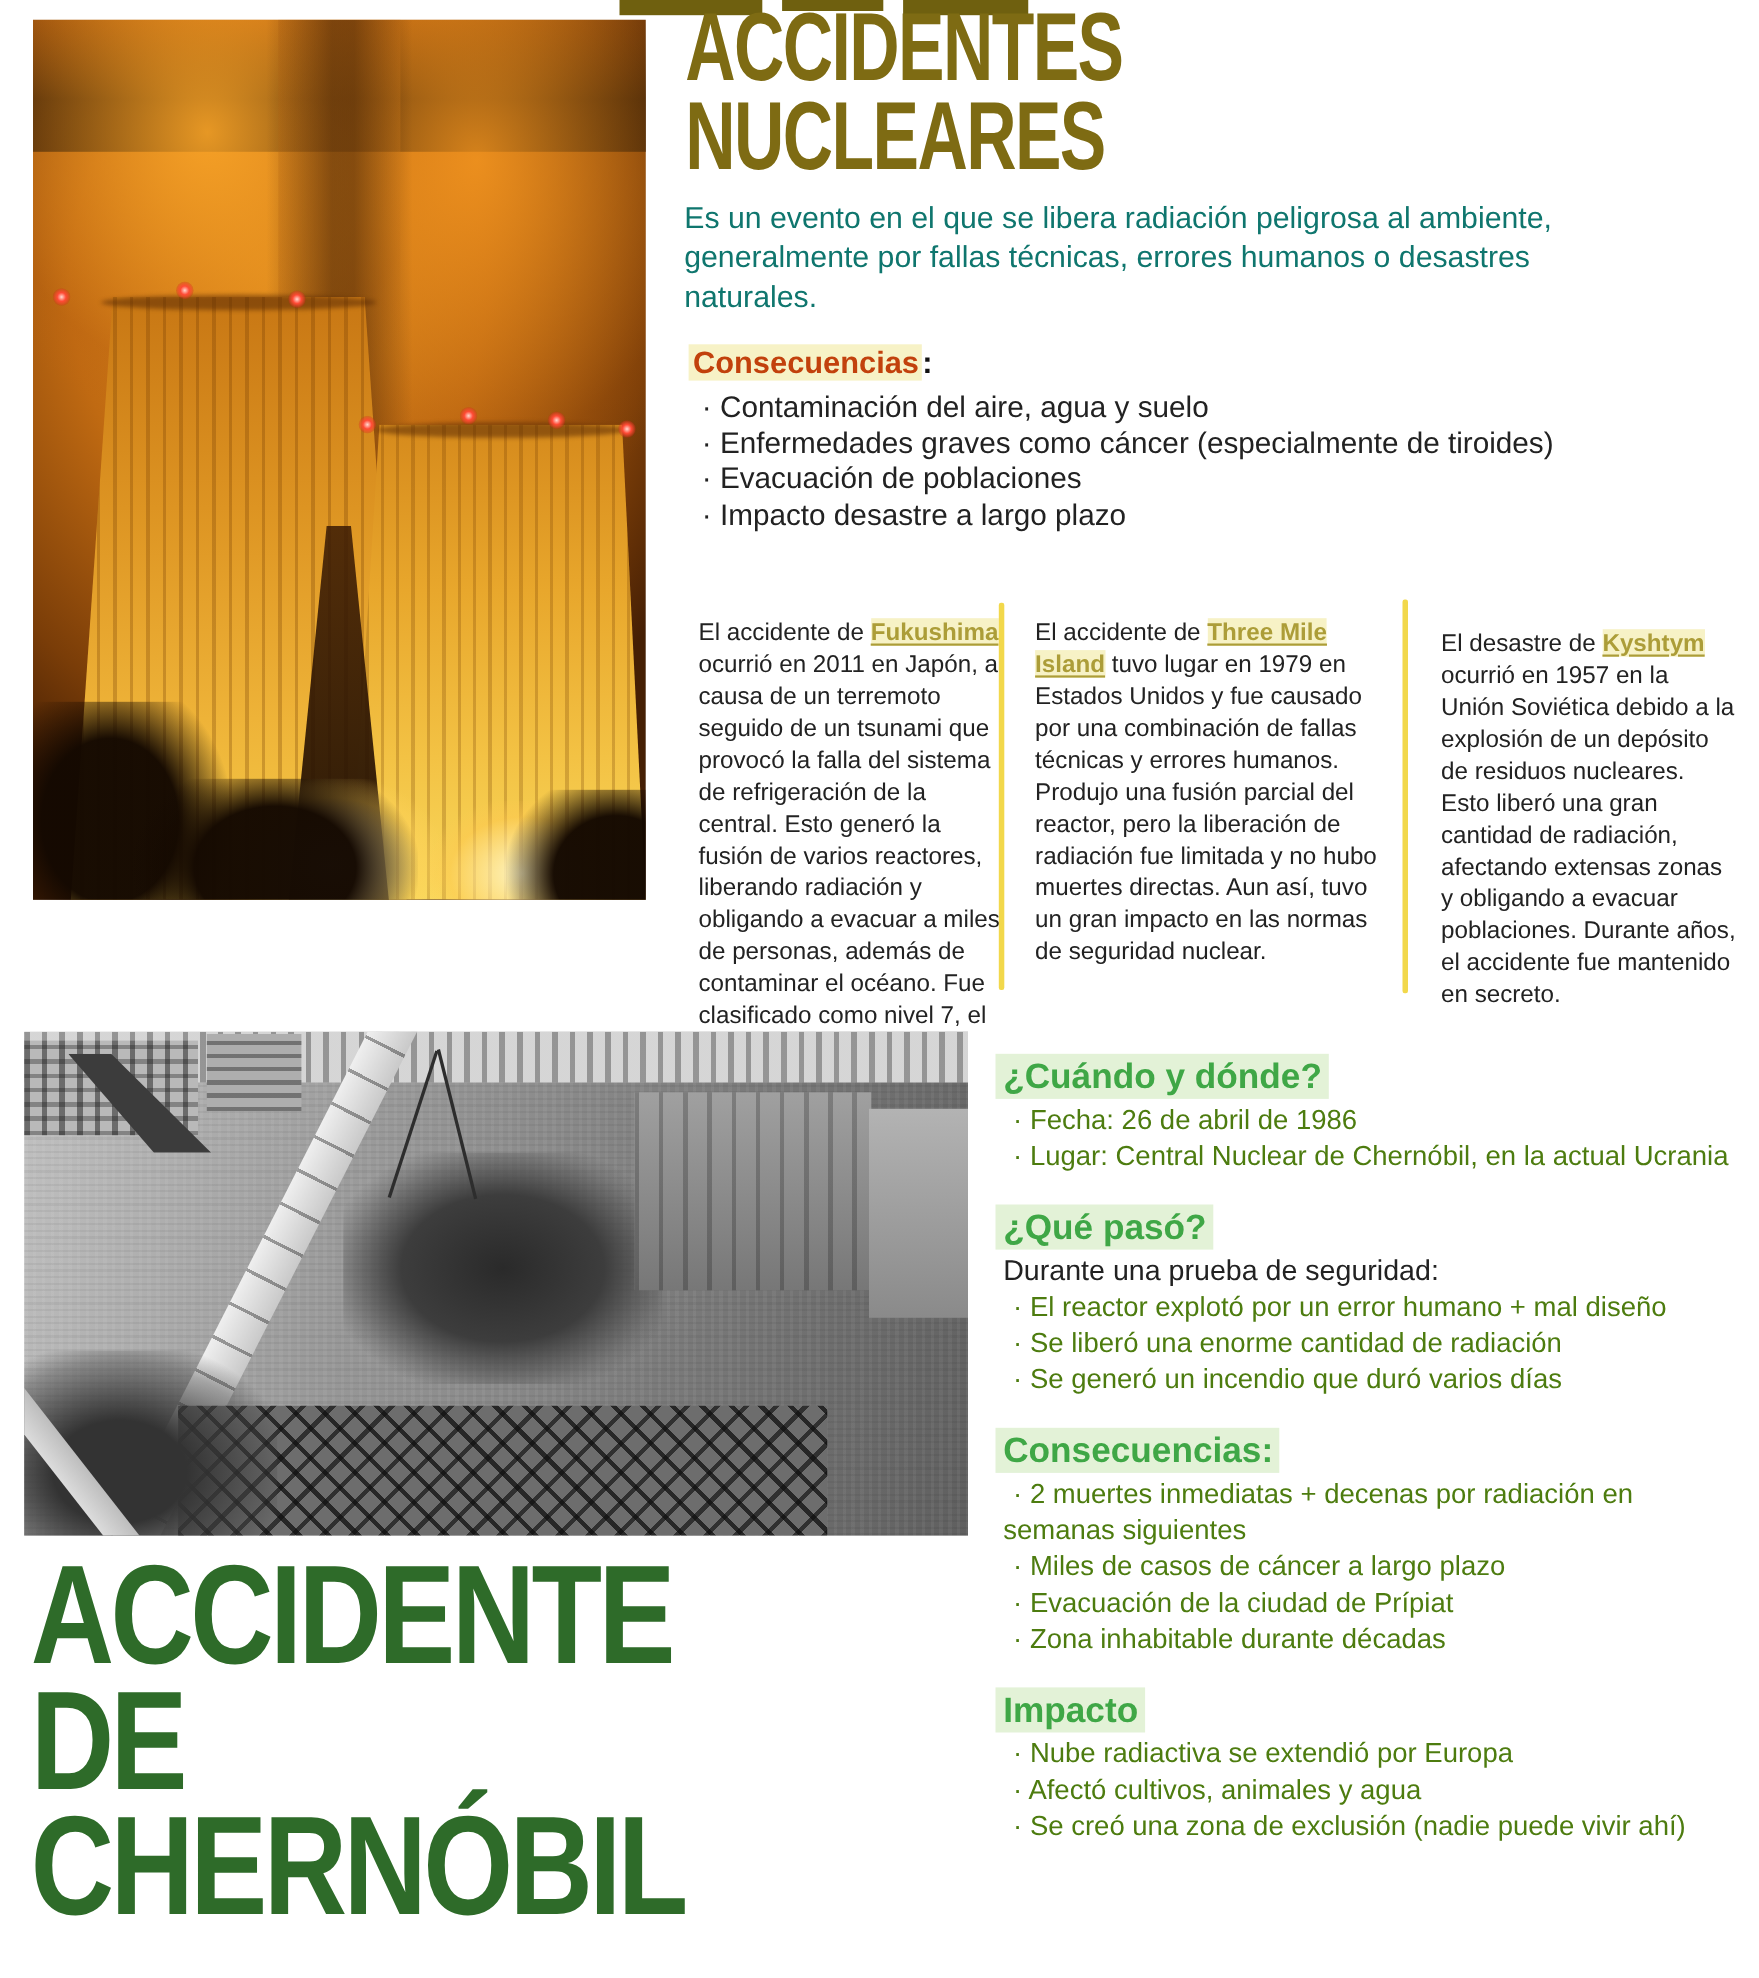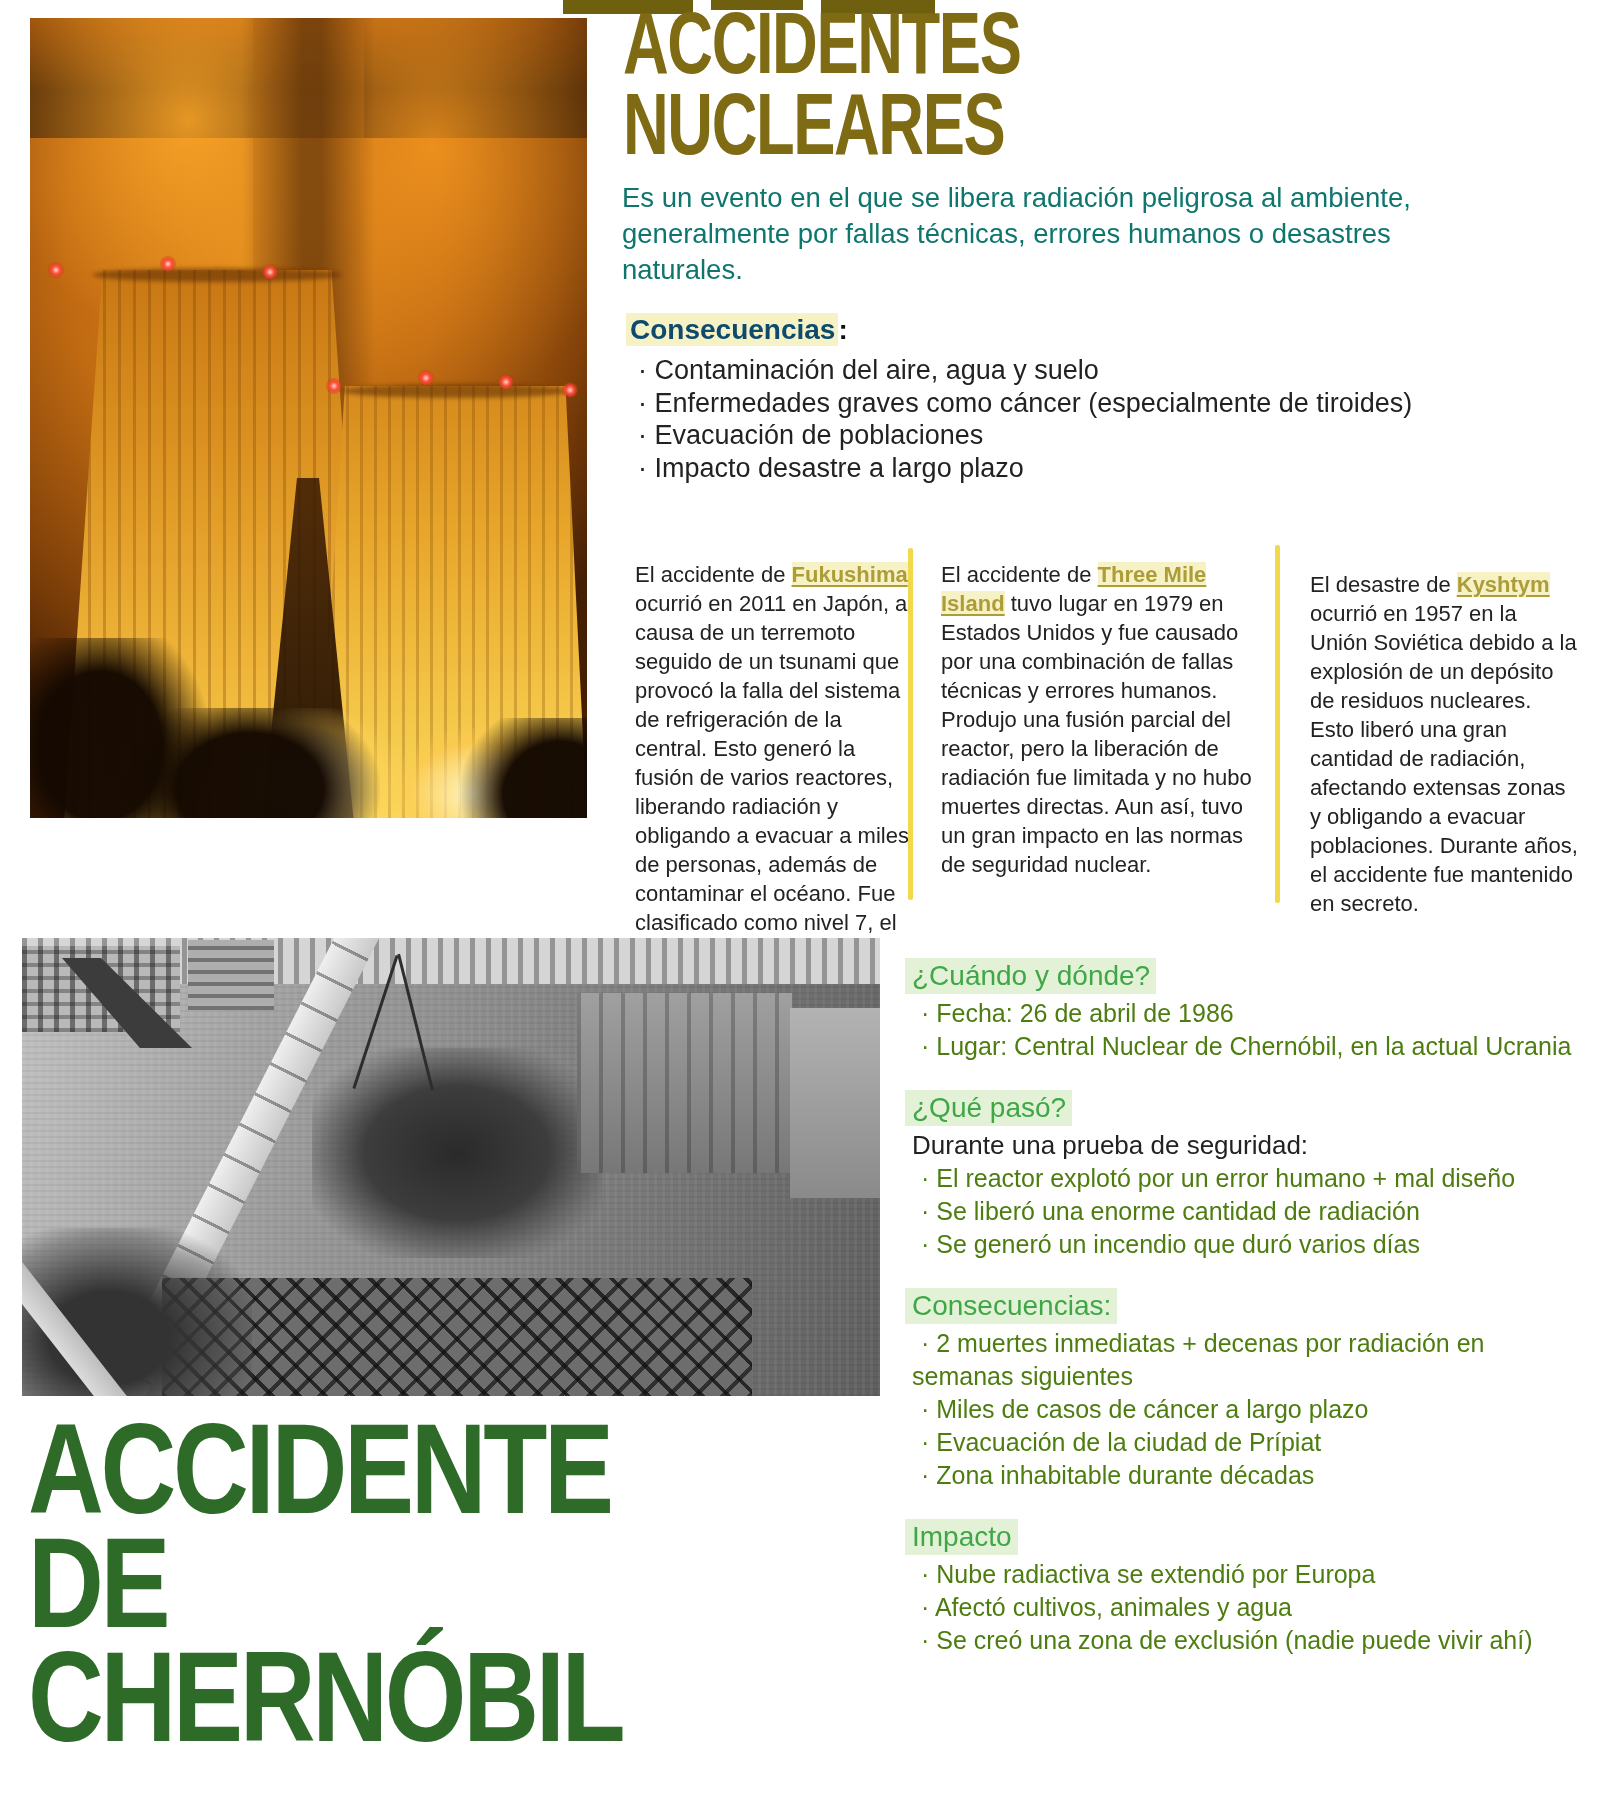--- a/index.html
+++ b/index.html
@@ -69,21 +69,21 @@
   
   .main-title{position:absolute;left:623px;top:2px;color:var(--title-olive);
     font-weight:bold;font-size:88px;line-height:81px;letter-spacing:-2px;
     transform:scaleX(.72);transform-origin:0 0;white-space:nowrap;}
   .intro{position:absolute;left:622px;top:180px;width:880px;
     font-size:27.5px;line-height:36px;color:#0f766e;}
 
   
   .consec-top{position:absolute;left:630px;top:314px;width:950px;}
   .consec-top .hd{font-size:28px;font-weight:bold;}
-  .consec-top .hd .gold{color:#0c4a6e;background:var(--link-highlight);padding:1px 3px 1px 4px;margin-left:-4px;}
+  .consec-top .hd .gold{color:#c2410c;background:var(--link-highlight);padding:1px 3px 1px 4px;margin-left:-4px;}
   .consec-top .hd .colon{color:#111;}
   .consec-top ul{list-style:none;margin-top:8px;}
   .consec-top li{font-size:27px;line-height:32.5px;text-indent:8px;color:#222;}
 
   
   .col{position:absolute;font-size:22px;line-height:29px;color:#222;}
   .col-1{left:635px;top:560px;width:276px;}
   .col-2{left:941px;top:560px;width:318px;}
   .col-3{left:1310px;top:570px;width:268px;}
   .divider{position:absolute;width:5px;background:var(--divider-yellow);border-radius:2px;}
@@ -129,21 +129,21 @@
       repeating-linear-gradient(-45deg, rgba(15,15,15,.65) 0 4px, transparent 4px 19px),
       #6d6d6d;}
   .pc-rubble{position:absolute;left:-30px;top:290px;width:260px;height:200px;
     background:radial-gradient(ellipse at 45% 55%, #333 30%, rgba(70,70,70,.4) 65%, transparent 78%);}
   .pc-roofline{position:absolute;left:30px;top:270px;width:26px;height:260px;
     transform:rotate(-38deg);background:linear-gradient(90deg,#dcdcdc,#bdbdbd);}
 
   
   .details{position:absolute;left:912px;top:958px;width:672px;}
   .section{margin-bottom:27px;}
-  .section .hd{display:inline-block;font-size:28px;font-weight:normal;color:var(--heading-green);
+  .section .hd{display:inline-block;font-size:32px;font-weight:bold;color:var(--heading-green);
     background:var(--green-highlight);padding:2px 6px 2px 7px;margin-left:-7px;margin-bottom:3px;}
   .section .lead{font-size:26px;line-height:33px;color:#222;}
   .section ul{list-style:none;}
   .section li{font-size:25px;line-height:33px;text-indent:9px;color:#4d7c0f;}
   .sec-cuando ul{max-width:660px;}
   .sec-quepaso ul{max-width:615px;}
   .sec-consec ul{max-width:600px;}
   .sec-impacto ul{max-width:628px;}
 
   

